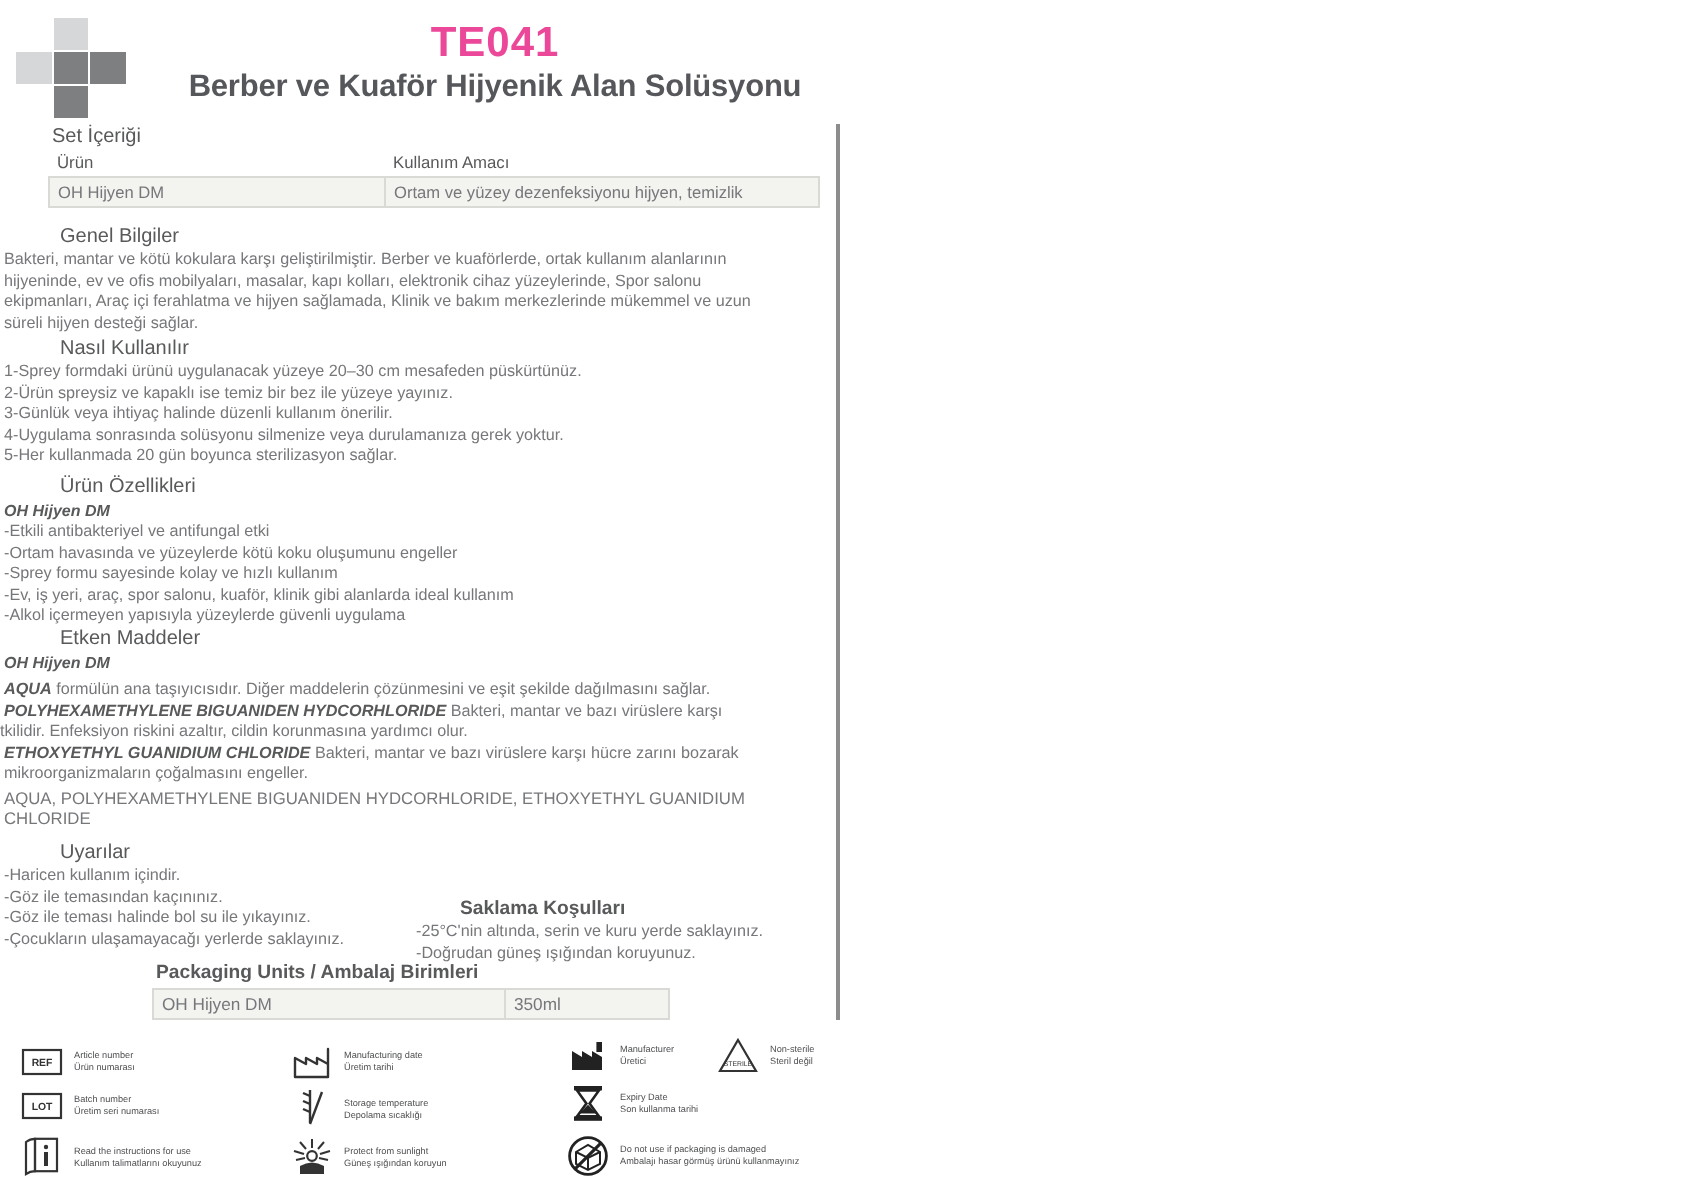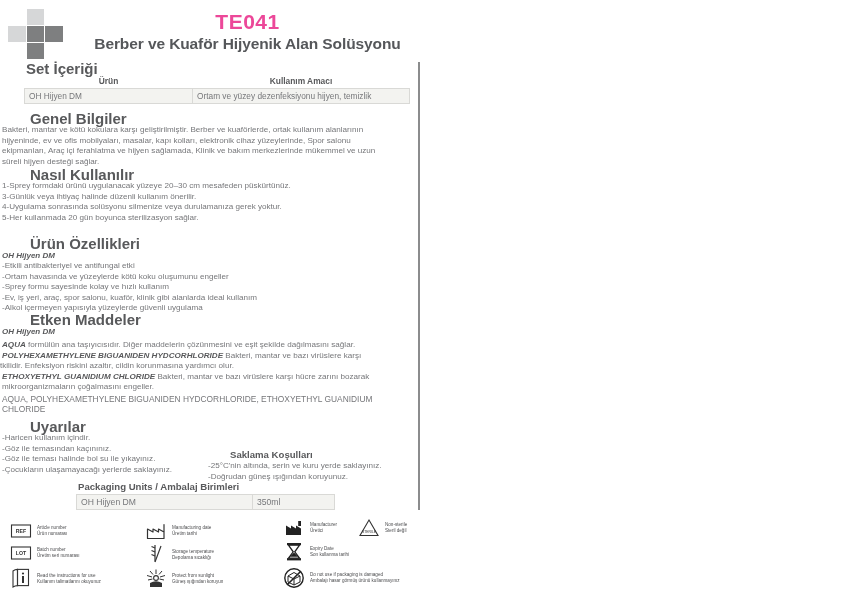--- a/index.html
+++ b/index.html
@@ -67,22 +67,22 @@
   }
   .vrule {
     position: absolute;
     left: 418px; top: 62px;
     width: 1.6px;
     height: 448px;
     background: #8b8c8d;
   }
 
   .sec-head {
-    font-size: 15px;
-    font-weight: bold;
+    font-size: 10px;
+    font-weight: normal;
     color: #58595b;
     padding-left: 30px;
     line-height: 13px;
     margin-top: 4px;
   }
 
   .body-text {
     font-size: 8.1px;
     line-height: 10.6px;
     color: #76777a;
@@ -105,24 +105,24 @@
     color: #58595b;
   }
 
   
   .tbl {
     border-collapse: collapse;
     font-size: 8.3px;
     color: #76777a;
   }
   .tbl th {
-    font-weight: bold;
+    font-weight: normal;
     font-size: 8.4px;
     color: #58595b;
-    text-align: center;
+    text-align: left;
     padding: 1px 4px 2px 4px;
     border: none;
     background: transparent;
   }
   .tbl td {
     padding: 2px 4px 2px 4px;
     border: 1px solid #d9d9d6;
     background: #f3f3f0;
   }
 
@@ -247,20 +247,21 @@
       <span class="ln">hijyeninde, ev ve ofis mobilyaları, masalar, kapı kolları, elektronik cihaz yüzeylerinde, Spor salonu</span>
       <span class="ln">ekipmanları, Araç içi ferahlatma ve hijyen sağlamada, Klinik ve bakım merkezlerinde mükemmel ve uzun</span>
       <span class="ln">süreli hijyen desteği sağlar.</span>
     </div>
   </div>
 
   <div style="position:absolute; left:0; top:164px; width:356px;">
     <div class="sec-head">Nasıl Kullanılır</div>
     <div class="body-text">
       <span class="ln">1-Sprey formdaki ürünü uygulanacak yüzeye 20–30 cm mesafeden püskürtünüz.</span>
+      <span class="ln">2-Ürün spreysiz ve kapaklı ise temiz bir bez ile yüzeye yayınız.</span>
       <span class="ln">3-Günlük veya ihtiyaç halinde düzenli kullanım önerilir.</span>
       <span class="ln">4-Uygulama sonrasında solüsyonu silmenize veya durulamanıza gerek yoktur.</span>
       <span class="ln">5-Her kullanmada 20 gün boyunca sterilizasyon sağlar.</span>
     </div>
   </div>
 
   <div style="position:absolute; left:0; top:233px; width:420px;">
     <div class="sec-head">Ürün Özellikleri</div>
     <div class="sub-it">OH Hijyen DM</div>
     <div class="body-text">

